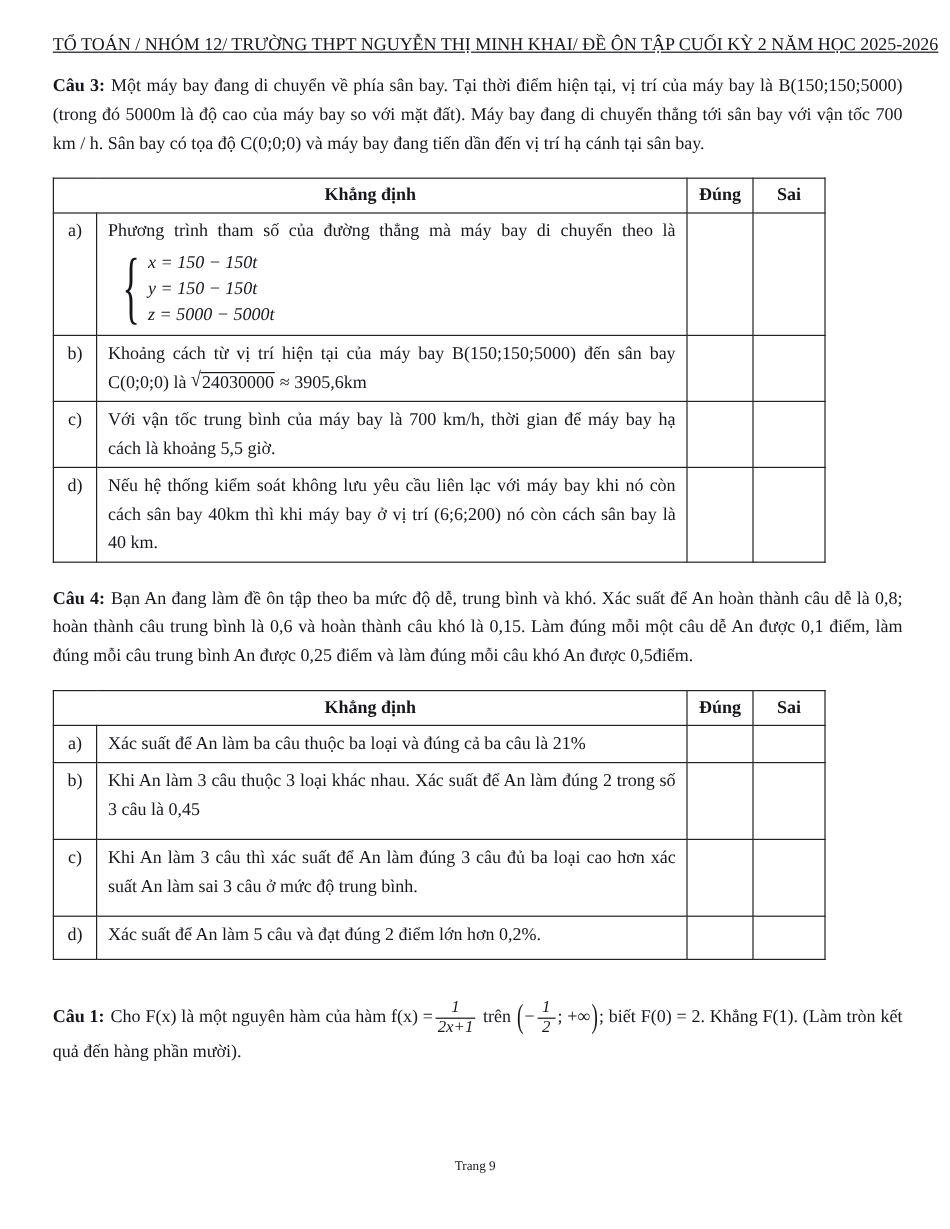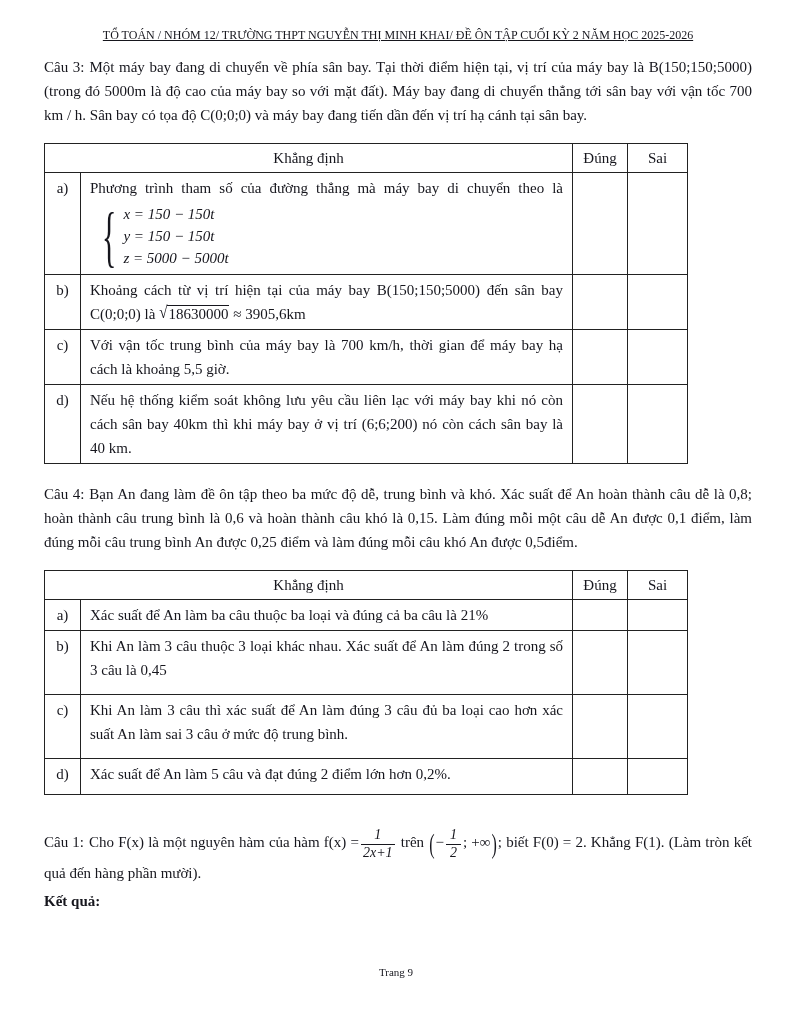--- a/index.html
+++ b/index.html
@@ -3,30 +3,30 @@
 <meta charset="utf-8">
 <style>
   * { box-sizing: border-box; }
   html,body { margin:0; padding:0; background:#ffffff; }
   .page {
     width:792px; height:1024px; margin:0 auto; position:relative; overflow:hidden;
     background:#ffffff; color:#16161d;
     font-family:"Liberation Serif", serif; font-size:15px; line-height:1.6;
     padding:26px 40px 0 44px;
   }
-  .doc-header { text-align:center; font-size:12px; margin-bottom:10px; white-space:nowrap; }
+  .doc-header { text-align:center; font-size:15px; margin-bottom:10px; white-space:nowrap; }
   .doc-header .u { text-decoration:underline; }
   .para { text-align:justify; margin:0 0 16px 0; }
   .b { font-weight:bold; }
   .i { }
-  .qlabel { font-weight:normal; margin-right:5px; }
+  .qlabel { font-weight:bold; margin-right:5px; }
 
   table.qtable { border-collapse:collapse; width:643px; margin:2px 0 18px 0; table-layout:fixed; }
   table.qtable th, table.qtable td { border:1px solid #222; padding:3px 9px; vertical-align:top; }
-  table.qtable th { font-weight:normal; text-align:center; padding:2px 6px; }
+  table.qtable th { font-weight:bold; text-align:center; padding:2px 6px; }
   col.c-lbl { width:36px; }
   col.c-stmt { width:492px; }
   col.c-dung { width:55px; }
   col.c-sai  { width:60px; }
   td.lbl { text-align:center; padding-left:2px; padding-right:2px; }
   td.stmt { text-align:justify; }
   tr.tall td { height:64px; }
   tr.med td { height:36px; }
   .jfull { text-align:justify; text-align-last:justify; }
 
@@ -88,21 +88,21 @@
               <span>z = 5000 − 5000t</span>
             </span>
           </div>
         </td>
         <td></td>
         <td></td>
       </tr>
       <tr>
         <td class="lbl">b)</td>
         <td class="stmt">
-          <span>Khoảng cách từ vị trí hiện tại của máy bay </span><span class="i">B(150;150;5000)</span><span> đến sân bay </span><span class="i">C(0;0;0)</span><span> là </span><span class="sqrt"><span class="radical">√</span><span class="radicand">18630000</span></span><span> ≈ 3905,6</span><span class="i">km</span>
+          <span>Khoảng cách từ vị trí hiện tại của máy bay </span><span class="i">B(150;150;5000)</span><span> đến sân bay </span><span class="i">C(0;0;0)</span><span> là </span><span class="sqrt"><span class="radical">√</span><span class="radicand">24030000</span></span><span> ≈ 3905,6</span><span class="i">km</span>
         </td>
         <td></td>
         <td></td>
       </tr>
       <tr>
         <td class="lbl">c)</td>
         <td class="stmt">
           <span>Với vận tốc trung bình của máy bay là 700 km/h, thời gian để máy bay hạ cách là khoảng 5,5 giờ.</span>
         </td>
         <td></td>
@@ -177,17 +177,16 @@
   <p class="cau1-line">
     <span class="qlabel">Câu 1:</span><span>Cho </span><span class="i">F(x)</span><span> là một nguyên hàm của hàm </span><span class="i">f(x) =</span><span class="frac">
         <span class="fnum">1</span>
         <span class="fden">2x+1</span>
       </span><span> trên </span><span class="paren">(</span><span>−</span><span class="frac">
         <span class="fnum">1</span>
         <span class="fden">2</span>
       </span><span>; +∞</span><span class="paren">)</span><span>; biết </span><span class="i">F(0) = 2</span><span>. Khẳng </span><span class="i">F(1)</span><span>. (Làm tròn kết quả đến hàng phần mười).</span>
   </p>
 
-  <p class="result">Kết quả:</p>
 
   <div class="footer">Trang 9</div>
 
 </div>
 
 </body></html>

